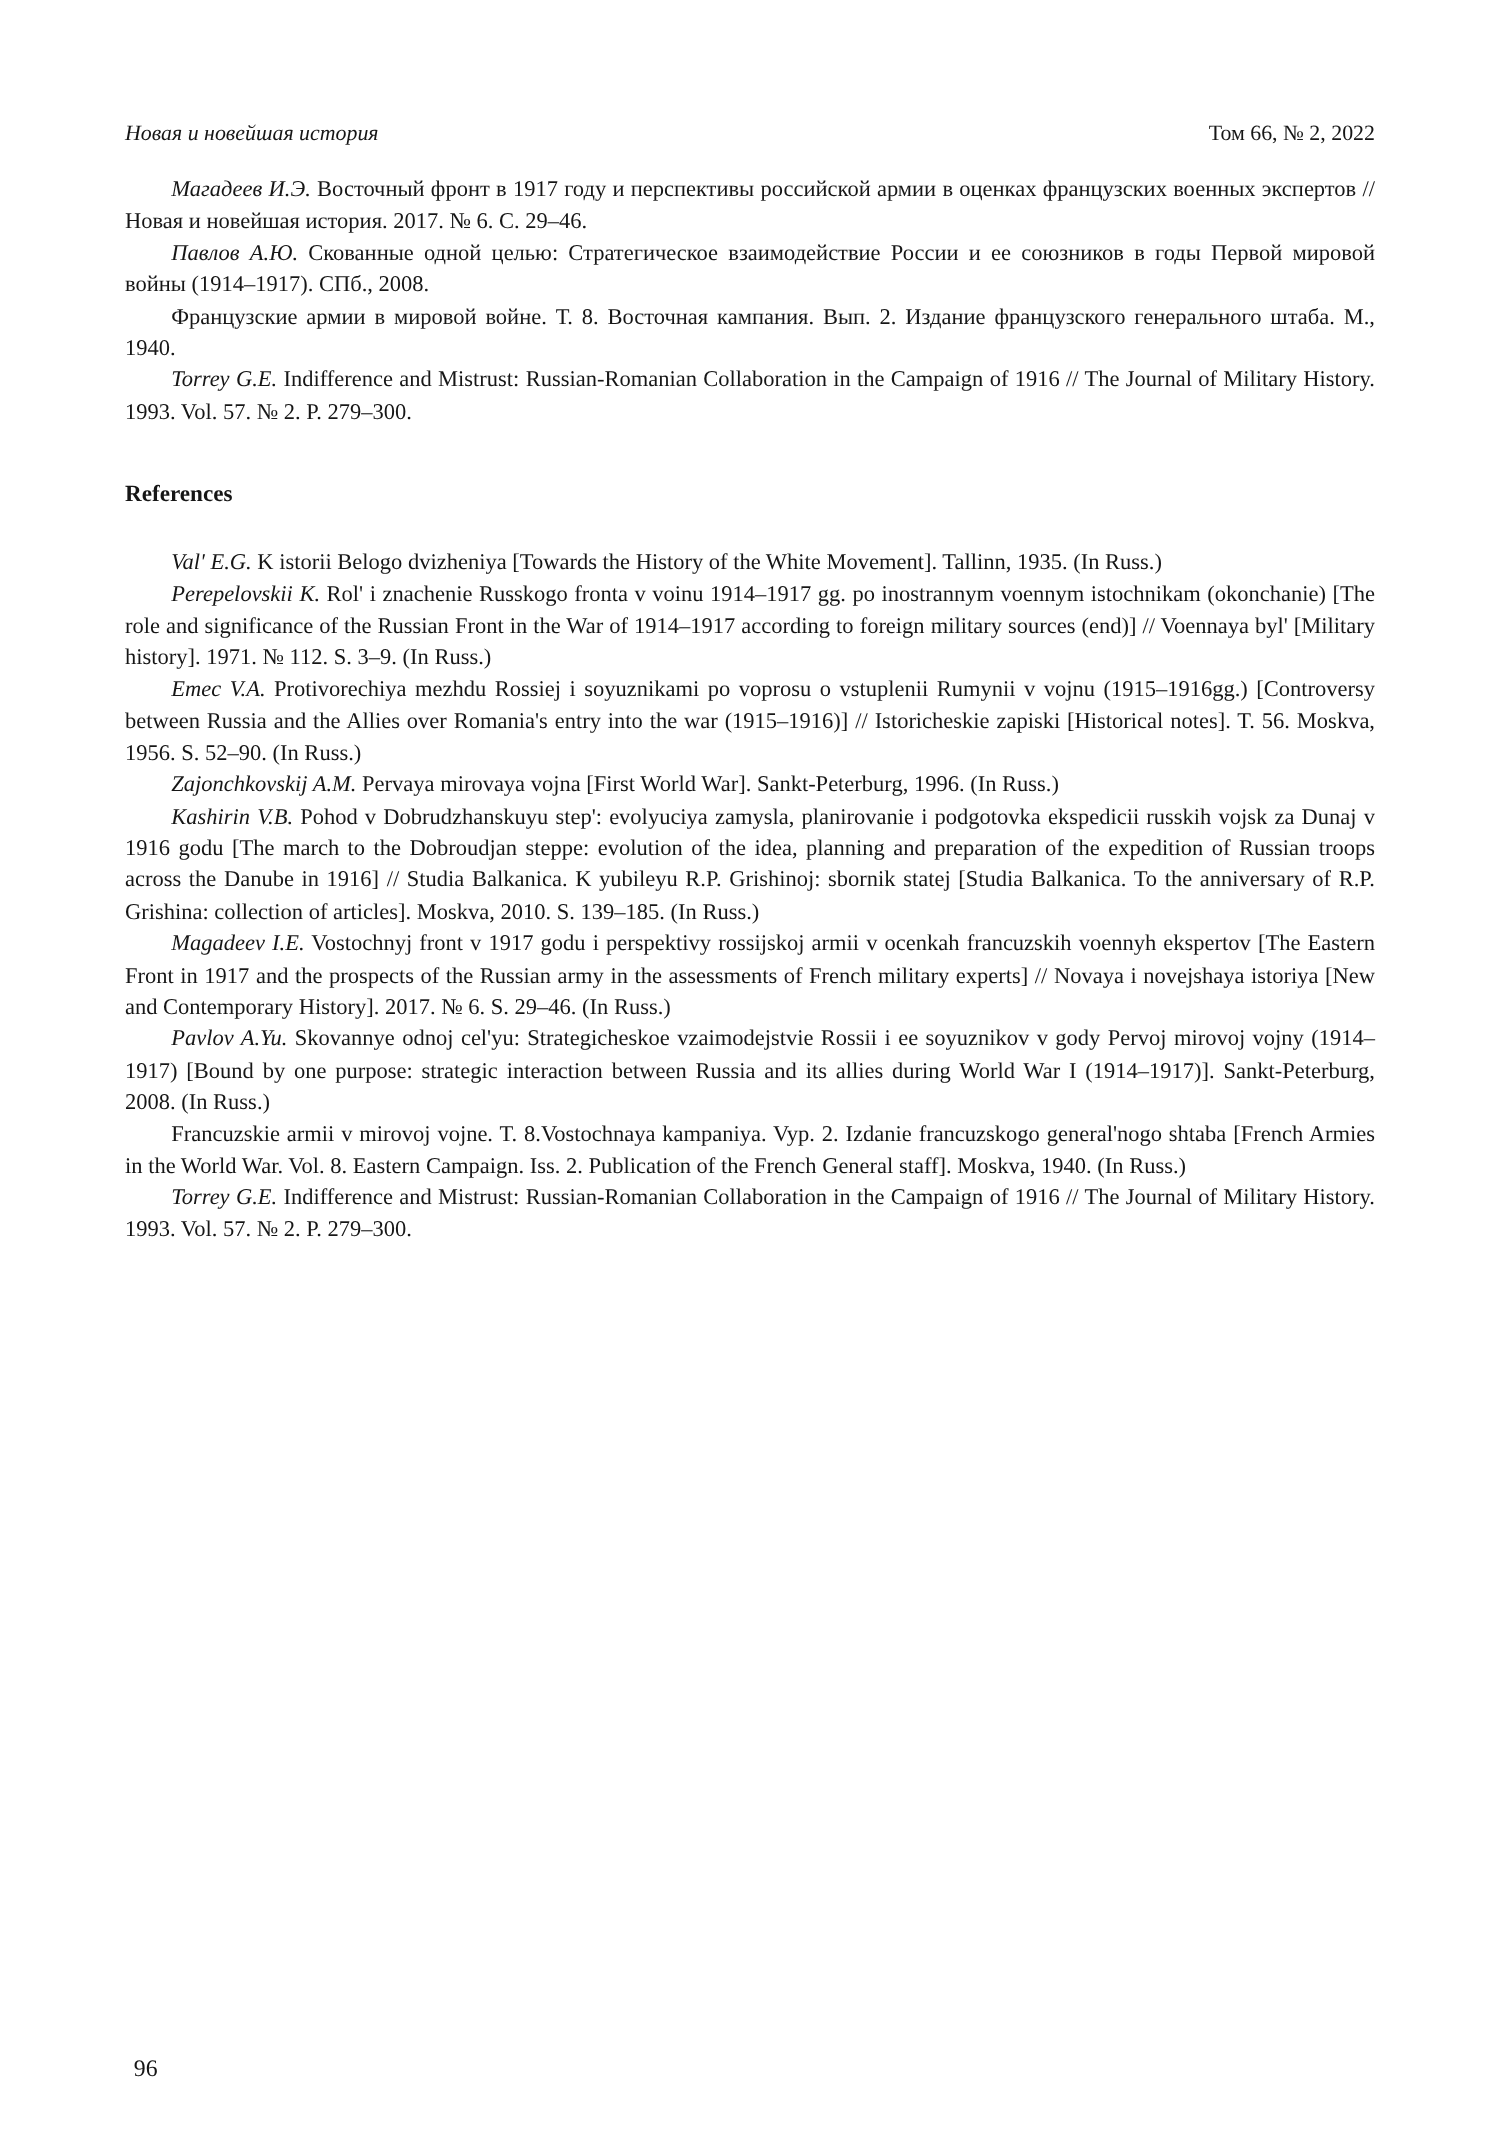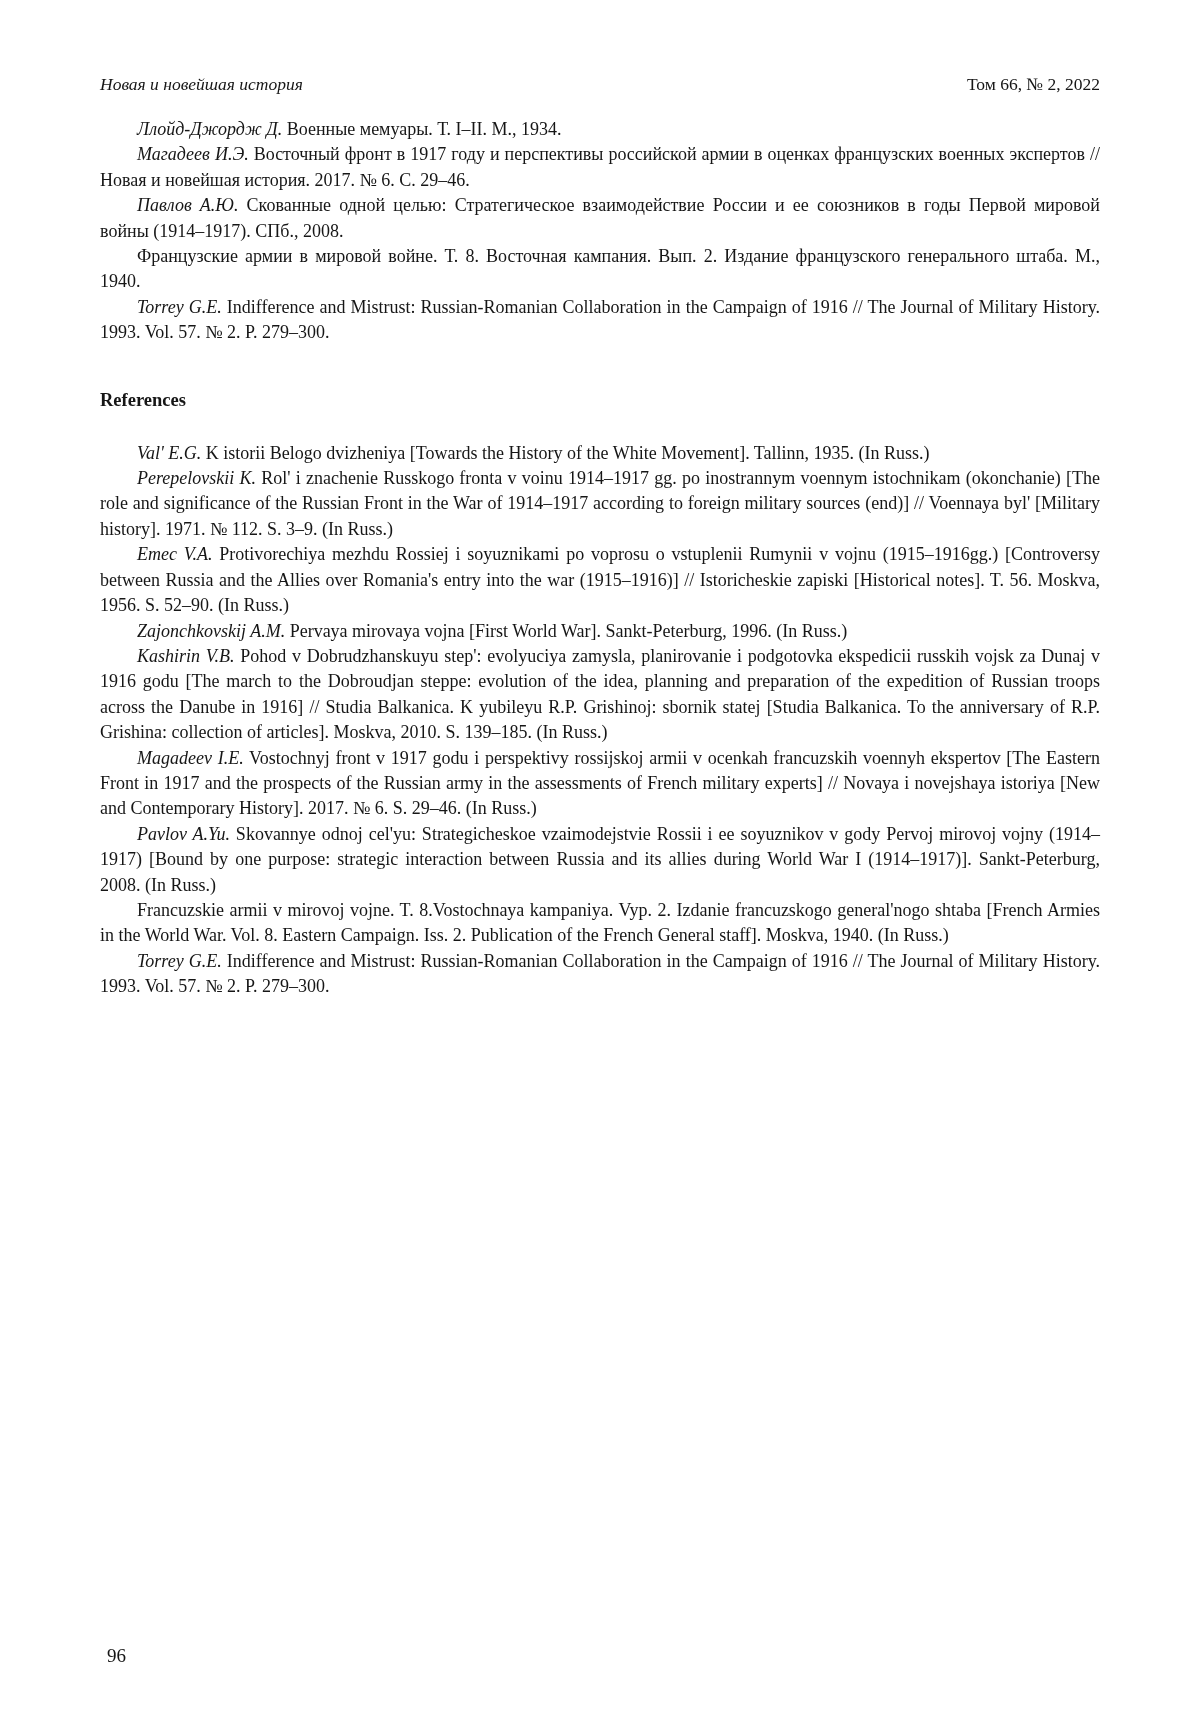--- a/index.html
+++ b/index.html
@@ -19,20 +19,21 @@
     inset: 0;
     padding: 74px 100px 0 100px;
     box-sizing: border-box;
   }
   .page-header {
     display: flex;
     justify-content: space-between;
     align-items: baseline;
     font-size: 17.5px;
     margin-bottom: 22px;
+    margin-top: 22px;
   }
   .hdr-left { font-style: italic; }
   .ref {
     margin: 0;
     font-size: 18px;
     line-height: 25.4px;
     text-align: justify;
     text-indent: 37px;
   }
   .ref .author { font-style: italic; }
@@ -53,21 +54,20 @@
 <body>
 
 <div class="page">
 
   <header class="page-header">
     <span class="hdr-left">Новая и новейшая история</span>
     <span class="hdr-right">Том 66, № 2, 2022</span>
   </header>
 
   <section class="biblio">
-    <p class="ref"><span class="author">Ллойд-Джордж Д.</span><span> Военные мемуары. Т. I–II. М., 1934.</span></p>
     <p class="ref"><span class="author">Магадеев И.Э.</span><span> Восточный фронт в 1917 году и перспективы российской армии в оценках французских военных экспертов // Новая и новейшая история. 2017. № 6. С. 29–46.</span></p>
     <p class="ref"><span class="author">Павлов А.Ю.</span><span> Скованные одной целью: Стратегическое взаимодействие России и ее союзников в годы Первой мировой войны (1914–1917). СПб., 2008.</span></p>
     <p class="ref"><span class="author"></span><span>Французские армии в мировой войне. Т. 8. Восточная кампания. Вып. 2. Издание французского генерального штаба. М., 1940.</span></p>
     <p class="ref"><span class="author">Torrey G.E.</span><span> Indifference and Mistrust: Russian-Romanian Collaboration in the Campaign of 1916 // The Journal of Military History. 1993. Vol. 57. № 2. P. 279–300.</span></p>
   </section>
 
   <h2 class="refs-heading">References</h2>
 
   <section class="refs">
     <p class="ref"><span class="author">Val' E.G.</span><span> K istorii Belogo dvizheniya [Towards the History of the White Movement]. Tallinn, 1935. (In Russ.)</span></p>

